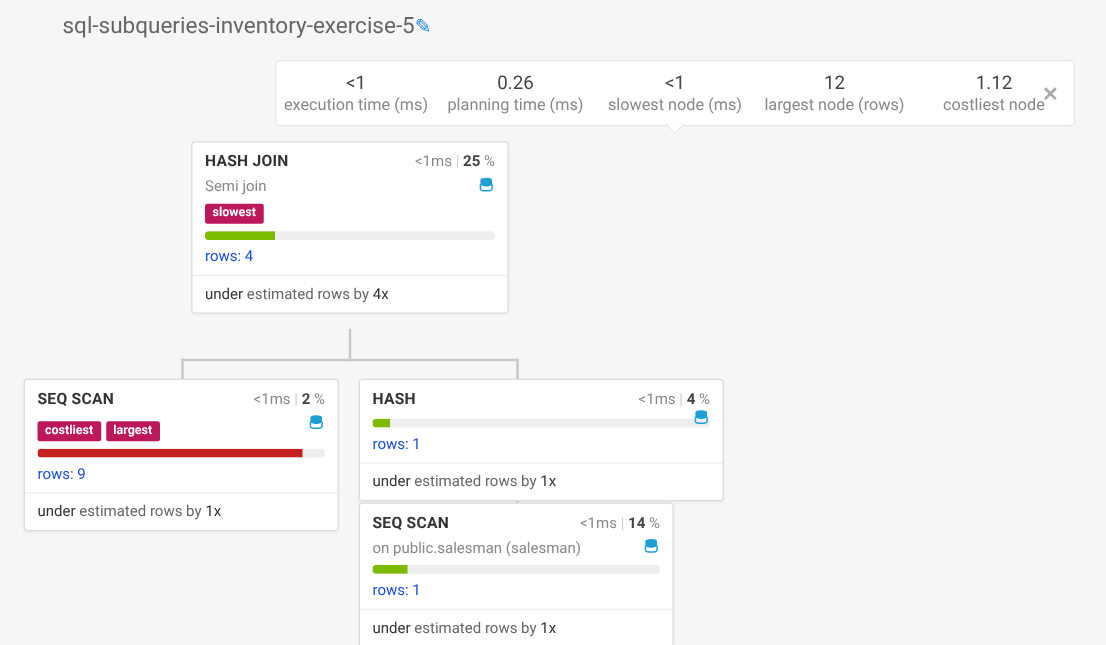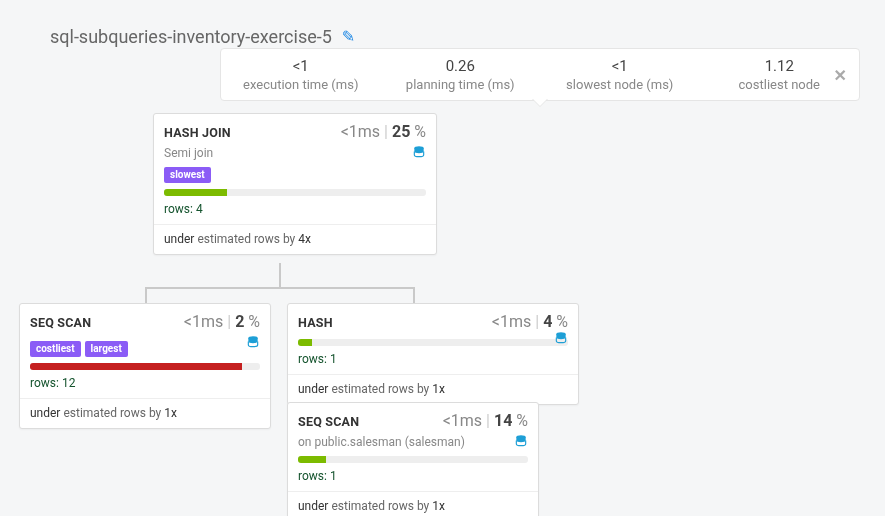--- a/index.html
+++ b/index.html
@@ -7,22 +7,22 @@
     font-family: -apple-system, BlinkMacSystemFont, "Segoe UI", Roboto, Arial, sans-serif;
     background: #f5f6f7;
     width: 885px;
     height: 516px;
     position: relative;
     color: #444;
     font-size: 13px;
   }
   .title-bar {
     position: absolute;
-    top: 26px; left: 50px;
-    display: flex; align-items: center; gap: 10px;
+    top: 10px; left: 50px;
+    display: flex; align-items: center; 
     font-size: 18px; color: #666;
   }
   .edit-icon { color: #1e88e5; cursor: pointer; font-size: 16px; }
   .metrics {
     position: absolute;
     top: 48px; left: 220px; right: 25px;
     background: #fff;
     border: 1px solid #e5e5e5;
     border-radius: 4px;
     display: flex;
@@ -52,33 +52,33 @@
     border: 1px solid #dcdcdc;
     border-radius: 3px;
     width: 252px;
     box-shadow: 0 1px 2px rgba(0,0,0,0.04);
   }
   .node .hdr {
     display: flex; justify-content: space-between; align-items: baseline;
     padding: 8px 10px 4px;
   }
   .node .hdr .name { font-weight: 700; font-size: 12.5px; color: #333; letter-spacing: .2px;}
-  .node .hdr .stats { font-size: 16px; color: #888; }
+  .node .hdr .stats { font-size: 12px; color: #888; }
   .node .hdr .stats b { color: #444; font-weight: 700; }
   .node .sub { padding: 0 10px 6px; font-size: 12px; color: #888; line-height: 1.35; position: relative;}
   .node .sub .k { color: #888; }
   .node .db-icon { position: absolute; right: 10px; top: 0; color: #1e9fd6; }
   .tags { padding: 0 10px 6px; display: flex; gap: 4px; }
-  .tag { background: #8b5cf6; color: #fff; font-size: 10px; font-weight: 700; padding: 2px 6px 3px; border-radius: 2px; }
+  .tag { background: #be185d; color: #fff; font-size: 10px; font-weight: 700; padding: 2px 6px 3px; border-radius: 2px; }
   .bar-wrap { padding: 0 10px 6px; }
   .bar { height: 7px; background: #eee; border-radius: 3px; overflow: hidden; }
   .bar .fill { height: 100%; }
   .fill.green { background: #7cbb00; }
   .fill.red { background: #c52020; }
-  .rows-line { padding: 0 10px 8px; font-size: 12px; color: #14532d; }
+  .rows-line { padding: 0 10px 8px; font-size: 12px; color: #1d4ed8; }
   .divider { height: 1px; background: #eee; margin: 0 0; }
   .est { padding: 7px 10px 8px; font-size: 12px; color: #666; }
   .est b { font-weight: 400; color: #333;}
 
   
   .conn { position: absolute; background: #c9c9c9; }
   .conn.v { width: 2px; }
   .conn.h { height: 2px; }
 </style>
 </head>
@@ -96,34 +96,38 @@
   </div>
   <div class="metric">
     <div class="val">0.26</div>
     <div class="lbl">planning time (ms)</div>
   </div>
   <div class="metric">
     <div class="val">&lt;1</div>
     <div class="lbl">slowest node (ms)</div>
   </div>
   <div class="metric">
+    <div class="val">12</div>
+    <div class="lbl">largest node (rows)</div>
+  </div>
+  <div class="metric">
     <div class="val">1.12</div>
     <div class="lbl">costliest node</div>
   </div>
   <span class="close-x">✕</span>
   <div class="arrow-down"></div>
 </div>
 
 <div class="conn v" style="left:279px; top:263px; height:26px;"></div>
 <div class="conn h" style="left:145px; top:287px; width:270px;"></div>
 <div class="conn v" style="left:145px; top:287px; height:18px;"></div>
 <div class="conn v" style="left:413px; top:287px; height:18px;"></div>
 <div class="conn v" style="left:413px; top:388px; height:16px;"></div>
 
-<div class="node" style="left:153px; top:113px; width:284px;">
+<div class="node" style="left:153px; top:113px; width:254px;">
   <div class="hdr">
     <span class="name">HASH JOIN</span>
     <span class="stats">
       <span>&lt;1ms</span> <span style="color:#ccc">|</span> <b><span>25</span></b> %
     </span>
   </div>
   <div class="sub">
     <span>Semi</span>
     <span class="k">join</span><br>
     <span class="db-icon">
@@ -167,21 +171,21 @@
   </div>
   <div class="tags">
     <span class="tag">costliest</span>
     <span class="tag">largest</span>
   </div>
   <div class="bar-wrap">
       <div class="bar">
         <div class="fill red" style="width:92%"></div>
       </div>
     </div>
-  <div class="rows-line">rows: 12</div>
+  <div class="rows-line">rows: 9</div>
   <div class="divider"></div>
   <div class="est">
     <b>under</b><span> estimated rows by </span><b>1x</b>
   </div>
 </div>
 
 <div class="node" style="left:287px; top:303px; width:292px;">
   <div class="hdr">
     <span class="name">HASH</span>
     <span class="stats">

